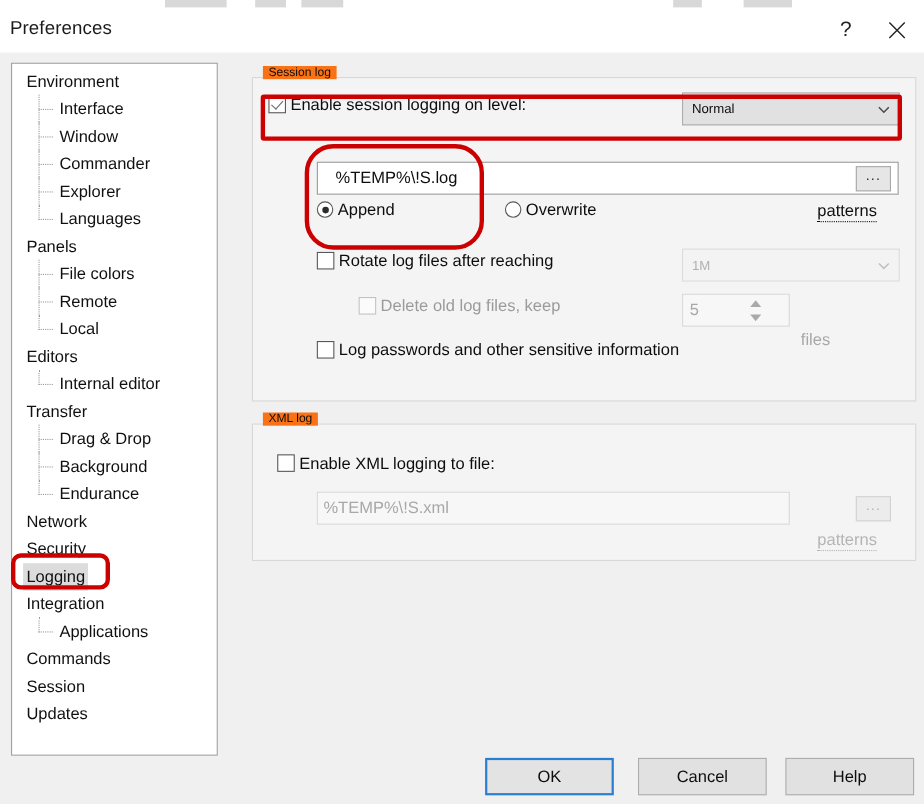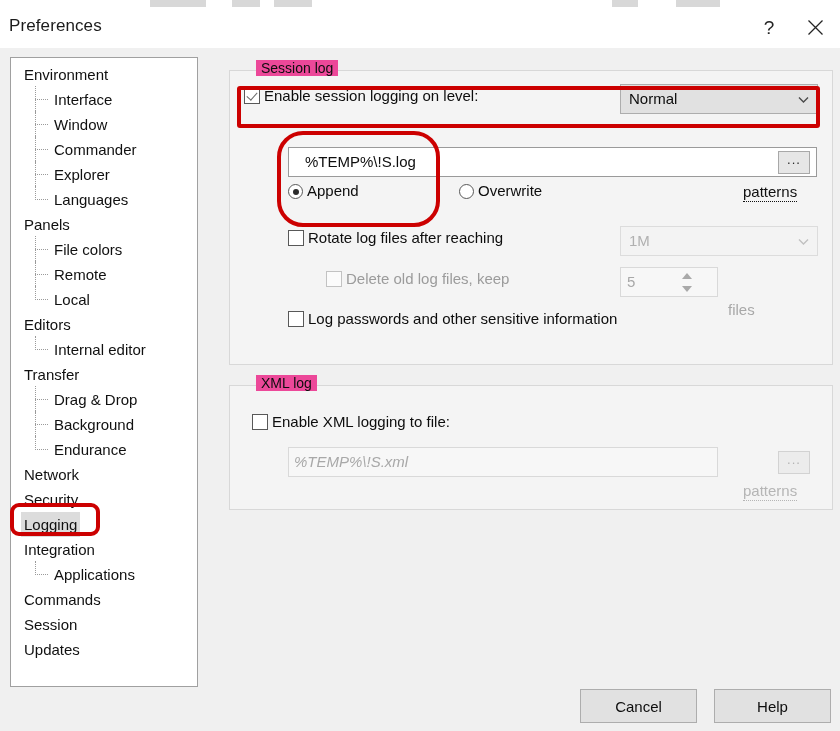--- a/index.html
+++ b/index.html
@@ -123,24 +123,24 @@
 
   
   .group {
     position: absolute;
     background: #f4f4f4;
     border: 1px solid #d8d8d8;
   }
   .group > .g-title {
     position: absolute;
     top: -11px;
-    left: 26px;
+    left: 9px;
     padding: 0 5px;
-    background: #ec4899;
-    font-size: 14px;
+    background: #f97316;
+    font-size: 11px;
     color: #0d0d0d;
   }
   #group-session { left: 229px; top: 22px; width: 602px; height: 293px; }
   #group-xml     { left: 229px; top: 337px; width: 602px; height: 123px; }
 
   
   .row { position: absolute; }
 
   .cb {
     display: inline-block;
@@ -214,21 +214,21 @@
     line-height: 16px;
     letter-spacing: 1px;
   }
   .browse-btn.disabled { color: #b4b4b4; border-color: #d2d2d2; background: #ececec; }
 
   .combo {
     position: absolute;
     background: #e1e1e1;
     border: 1px solid #adadad;
     box-sizing: border-box;
-    font-size: 15px;
+    font-size: 12px;
     color: #0d0d0d;
     line-height: 28px;
     padding-left: 8px;
     white-space: nowrap;
   }
   .combo.disabled { background: #f3f3f3; border-color: #dcdcdc; color: #b0b0b0; }
   .combo .chev {
     position: absolute;
     right: 10px;
     top: 50%;
@@ -429,31 +429,34 @@
     </div>
   </div>
 
   <div class="group" id="group-xml">
     <div class="g-title">XML log</div>
 
     <div class="row" style="left:22px; top:27px;text-align:right;">
       <span class="cb"></span><span class="cb-label">Enable XML logging to file:</span>
     </div>
 
-    <div class="textbox disabled" style="left:58px; top:61px; width:430px; height:30px;font-style:italic;">
+    <div class="textbox disabled" style="left:58px; top:61px; width:430px; height:30px;">
       <span>%TEMP%\!S.xml</span>
     </div>
 
     <div class="browse-btn disabled" style="left:548px; top:65px;">
       <span>...</span>
     </div>
 
     <div class="patterns-link disabled" style="left:513px; top:96px;">patterns</div>
   </div>
 
+  <div class="btn default" id="btn-ok">
+    <span>OK</span>
+  </div>
   <div class="btn" id="btn-cancel">
     <span>Cancel</span>
   </div>
   <div class="btn" id="btn-help">
     <span>Help</span>
   </div>
 
 </div>
 
 <div class="anno" id="anno-enable"></div>

